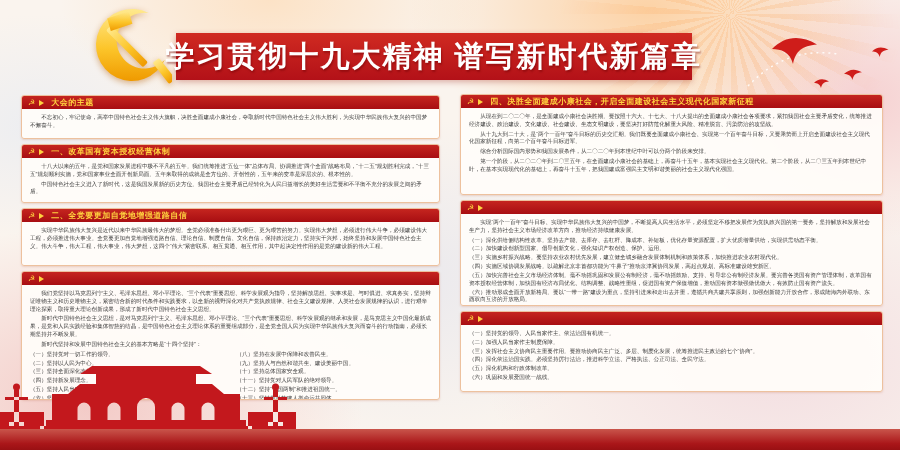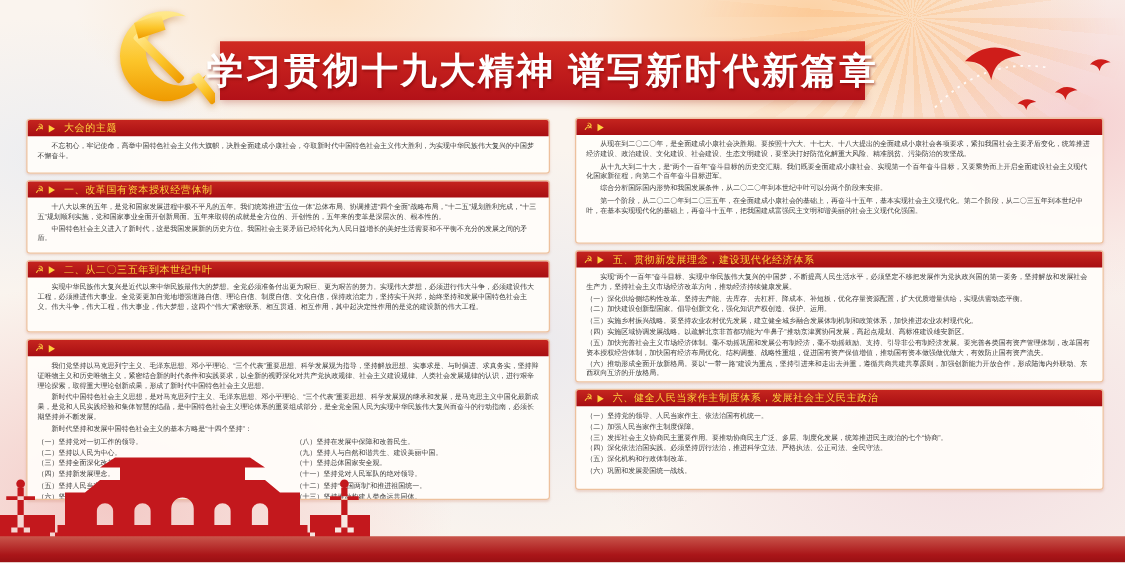--- a/index.html
+++ b/index.html
@@ -50,21 +50,21 @@
     overflow:hidden;
   }
   .h-theme{height:42px}.h-s1{height:57px}.h-s2{height:56px}.h-s3{height:127px}
   .h-s4{height:99px}.h-s5{height:104px}.h-s6{height:79px}
   .card-head{
     display:flex;align-items:center;gap:4px;height:13px;padding:0 6px;
     background:linear-gradient(180deg,#c5251f,#a80e12);
   }
   .card-head .mini-emblem{color:#ffd23f;font-size:8px;line-height:1;}
   .card-head .chev{width:0;height:0;border:3px solid transparent;border-left:5px solid #ffd23f;}
-  .card-head h2{margin:0;font-size:8px;font-weight:normal;color:#ffd23f;letter-spacing:.5px;white-space:nowrap;}
+  .card-head h2{margin:0;font-size:8px;font-weight:bold;color:#ffd23f;letter-spacing:.5px;white-space:nowrap;}
   .card-body{padding:3px 8px 4px;font-size:5.6px;line-height:1.4;color:#3b3b3b;}
   .card-body p{margin:2px 0;text-indent:2em;}
   .card-body ul{list-style:none;margin:2px 0 0;padding:0;}
   .card-body li{margin:0 0 1px;}
   .two-col{column-count:2;column-gap:12px;}
 
   .tiananmen{position:absolute;left:-4px;bottom:16px;width:300px;height:86px;}
   .bottom-band{
     position:absolute;left:0;bottom:0;width:900px;height:21px;
     background:linear-gradient(180deg,#c9554b,#aa1619 70%,#991013);
@@ -127,21 +127,21 @@
       <div class="card-body">
         <p>十八大以来的五年，是党和国家发展进程中极不平凡的五年。我们统筹推进“五位一体”总体布局、协调推进“四个全面”战略布局，“十二五”规划胜利完成，“十三五”规划顺利实施，党和国家事业全面开创新局面。五年来取得的成就是全方位的、开创性的，五年来的变革是深层次的、根本性的。</p>
         <p>中国特色社会主义进入了新时代，这是我国发展新的历史方位。我国社会主要矛盾已经转化为人民日益增长的美好生活需要和不平衡不充分的发展之间的矛盾。</p>
       </div>
     </section>
 
     <section class="card h-s2">
       <div class="card-head">
         <span class="mini-emblem">☭</span>
         <span class="chev"></span>
-        <h2>二、从二〇三五年到本世纪中叶</h2>
+        <h2>二、全党要更加自觉地增强道路自信</h2>
       </div>
       <div class="card-body">
         <p>实现中华民族伟大复兴是近代以来中华民族最伟大的梦想。全党必须准备付出更为艰巨、更为艰苦的努力。实现伟大梦想，必须进行伟大斗争，必须建设伟大工程，必须推进伟大事业。全党要更加自觉地增强道路自信、理论自信、制度自信、文化自信，保持政治定力，坚持实干兴邦，始终坚持和发展中国特色社会主义。伟大斗争，伟大工程，伟大事业，伟大梦想，这四个“伟大”紧密联系、相互贯通、相互作用，其中起决定性作用的是党的建设新的伟大工程。</p>
       </div>
     </section>
 
     <section class="card h-s3">
       <div class="card-head">
         <span class="mini-emblem">☭</span>
         <span class="chev"></span>
@@ -169,53 +169,52 @@
       </div>
     </section>
   </div>
 
   <div class="col col-right">
 
     <section class="card h-s4">
       <div class="card-head">
         <span class="mini-emblem">☭</span>
         <span class="chev"></span>
+        <h2>四、决胜全面建成小康社会，开启全面建设社会主义现代化国家新征程</h2>
       </div>
       <div class="card-body">
         <p>从现在到二〇二〇年，是全面建成小康社会决胜期。要按照十六大、十七大、十八大提出的全面建成小康社会各项要求，紧扣我国社会主要矛盾变化，统筹推进经济建设、政治建设、文化建设、社会建设、生态文明建设，要坚决打好防范化解重大风险、精准脱贫、污染防治的攻坚战。</p>
         <p>从十九大到二十大，是“两个一百年”奋斗目标的历史交汇期。我们既要全面建成小康社会、实现第一个百年奋斗目标，又要乘势而上开启全面建设社会主义现代化国家新征程，向第二个百年奋斗目标进军。</p>
         <p>综合分析国际国内形势和我国发展条件，从二〇二〇年到本世纪中叶可以分两个阶段来安排。</p>
         <p>第一个阶段，从二〇二〇年到二〇三五年，在全面建成小康社会的基础上，再奋斗十五年，基本实现社会主义现代化。第二个阶段，从二〇三五年到本世纪中叶，在基本实现现代化的基础上，再奋斗十五年，把我国建成富强民主文明和谐美丽的社会主义现代化强国。</p>
       </div>
     </section>
 
     <section class="card h-s5">
       <div class="card-head">
         <span class="mini-emblem">☭</span>
         <span class="chev"></span>
-        <h2>五、贯彻新发展理念，建设现代化经济体系</h2>
       </div>
       <div class="card-body">
         <p>实现“两个一百年”奋斗目标、实现中华民族伟大复兴的中国梦，不断提高人民生活水平，必须坚定不移把发展作为党执政兴国的第一要务，坚持解放和发展社会生产力，坚持社会主义市场经济改革方向，推动经济持续健康发展。</p>
         <ul>
           <li>（一）深化供给侧结构性改革。坚持去产能、去库存、去杠杆、降成本、补短板，优化存量资源配置，扩大优质增量供给，实现供需动态平衡。</li>
           <li>（二）加快建设创新型国家。倡导创新文化，强化知识产权创造、保护、运用。</li>
           <li>（三）实施乡村振兴战略。要坚持农业农村优先发展，建立健全城乡融合发展体制机制和政策体系，加快推进农业农村现代化。</li>
           <li>（四）实施区域协调发展战略。以疏解北京非首都功能为“牛鼻子”推动京津冀协同发展，高起点规划、高标准建设雄安新区。</li>
           <li>（五）加快完善社会主义市场经济体制。毫不动摇巩固和发展公有制经济，毫不动摇鼓励、支持、引导非公有制经济发展。要完善各类国有资产管理体制，改革国有资本授权经营体制，加快国有经济布局优化、结构调整、战略性重组，促进国有资产保值增值，推动国有资本做强做优做大，有效防止国有资产流失。</li>
           <li>（六）推动形成全面开放新格局。要以“一带一路”建设为重点，坚持引进来和走出去并重，遵循共商共建共享原则，加强创新能力开放合作，形成陆海内外联动、东西双向互济的开放格局。</li>
         </ul>
       </div>
     </section>
 
     <section class="card h-s6">
       <div class="card-head">
         <span class="mini-emblem">☭</span>
         <span class="chev"></span>
-        <h2>六、健全人民当家作主制度体系，发展社会主义民主政治</h2>
       </div>
       <div class="card-body">
         <ul>
           <li>（一）坚持党的领导、人民当家作主、依法治国有机统一。</li>
           <li>（二）加强人民当家作主制度保障。</li>
           <li>（三）发挥社会主义协商民主重要作用。要推动协商民主广泛、多层、制度化发展，统筹推进民主政治的七个“协商”。</li>
           <li>（四）深化依法治国实践。必须坚持厉行法治，推进科学立法、严格执法、公正司法、全民守法。</li>
           <li>（五）深化机构和行政体制改革。</li>
           <li>（六）巩固和发展爱国统一战线。</li>
         </ul>

